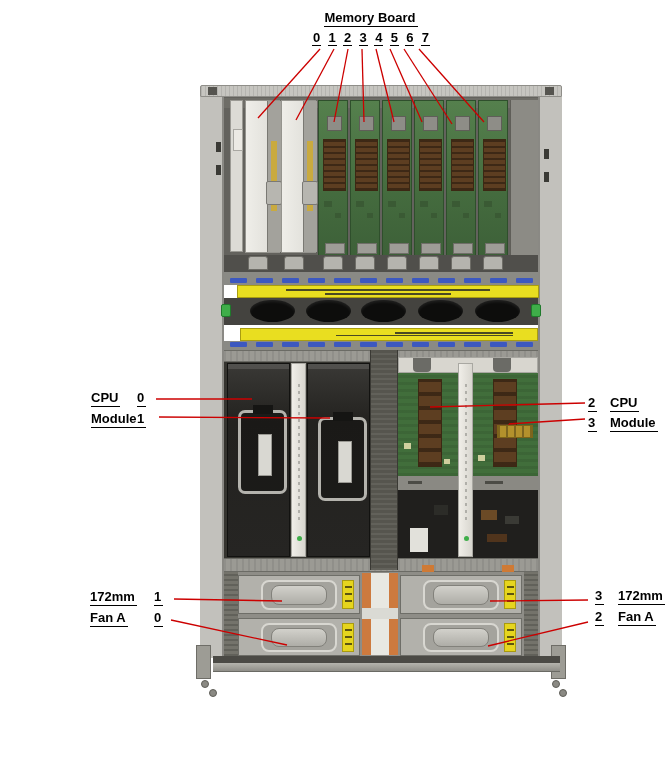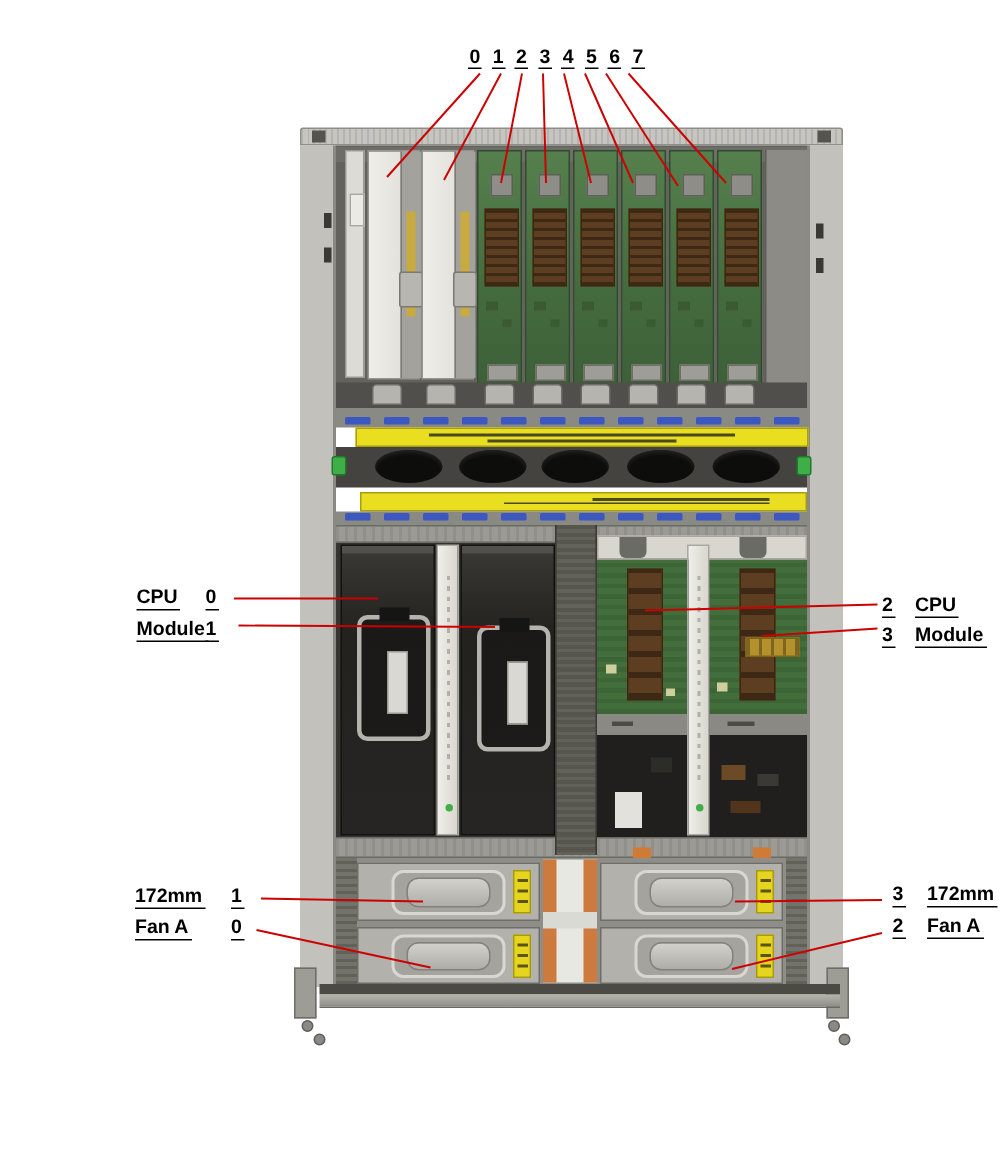--- a/index.html
+++ b/index.html
@@ -105,20 +105,21 @@
   .br-bot{left:0;top:7px;width:347px;height:9px;background:linear-gradient(#b5b4ad,#8f8e88);border-bottom:1px solid #6a6a64;box-sizing:border-box;}
   .foot{top:560px;width:15px;height:34px;background:#9d9c95;border:1px solid #6e6d67;box-sizing:border-box;z-index:0;}
   .bolt{width:8px;height:8px;background:#8a8983;border:1px solid #5f5e58;border-radius:50%;box-sizing:border-box;z-index:0;}
   svg.callout-lines{position:absolute;left:0;top:0;z-index:50;pointer-events:none;}
 </style>
 </head>
 <body>
 
 <div class="canvas">
 
+  <div class="abs lbl title-wrap"><span class="u">Memory Board</span></div>
   <div class="abs digits">
       <span>0</span>
       <span>1</span>
       <span>2</span>
       <span>3</span>
       <span>4</span>
       <span>5</span>
       <span>6</span>
       <span>7</span>
     </div>

